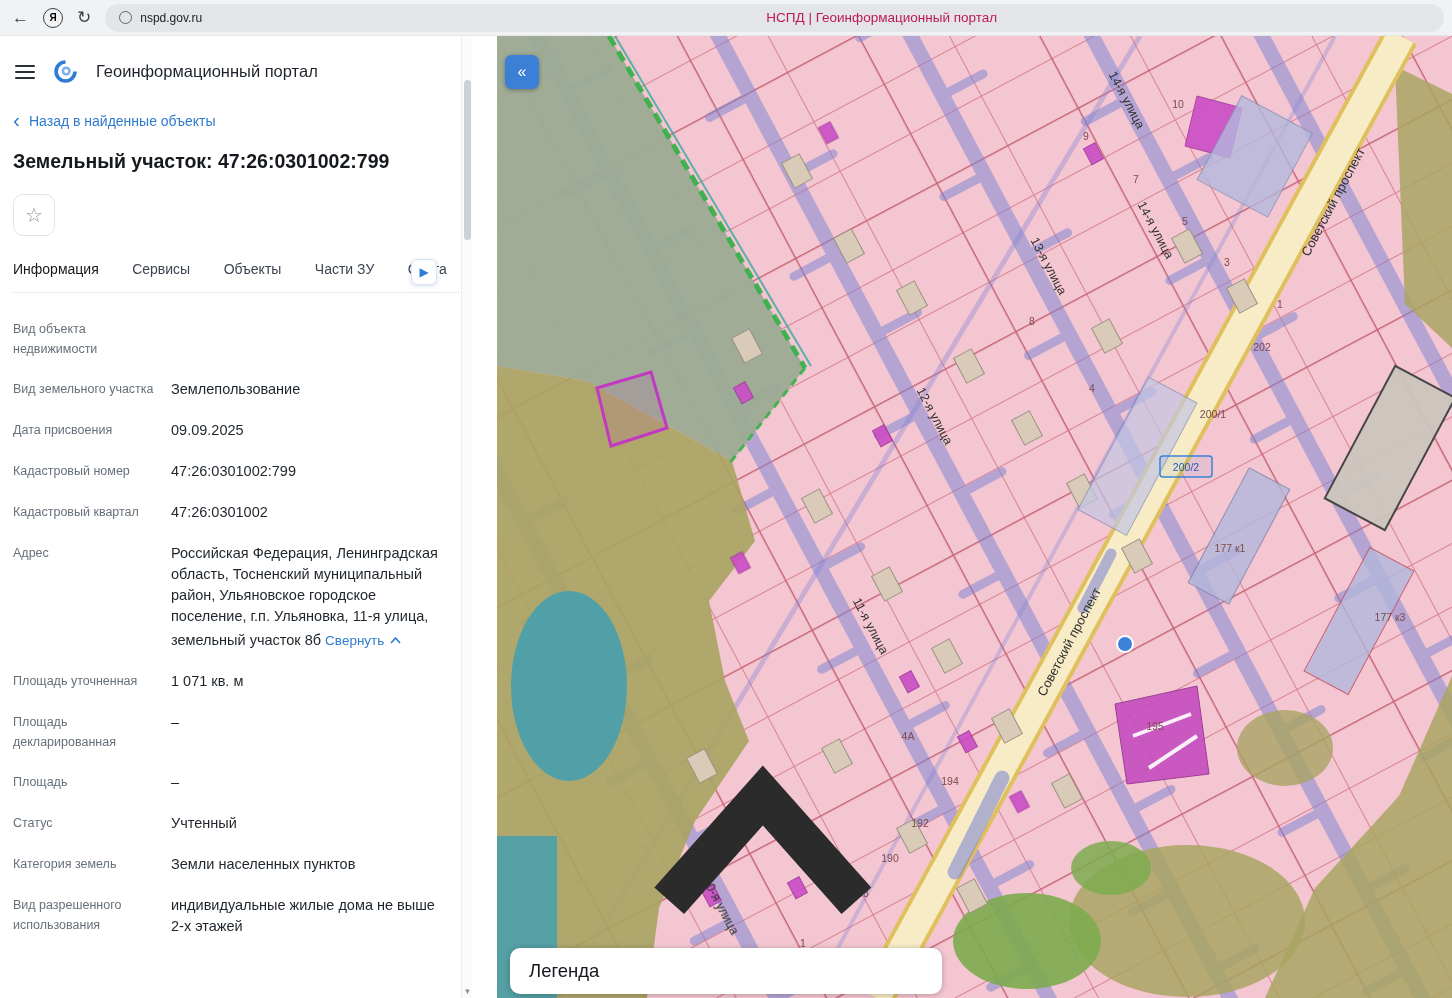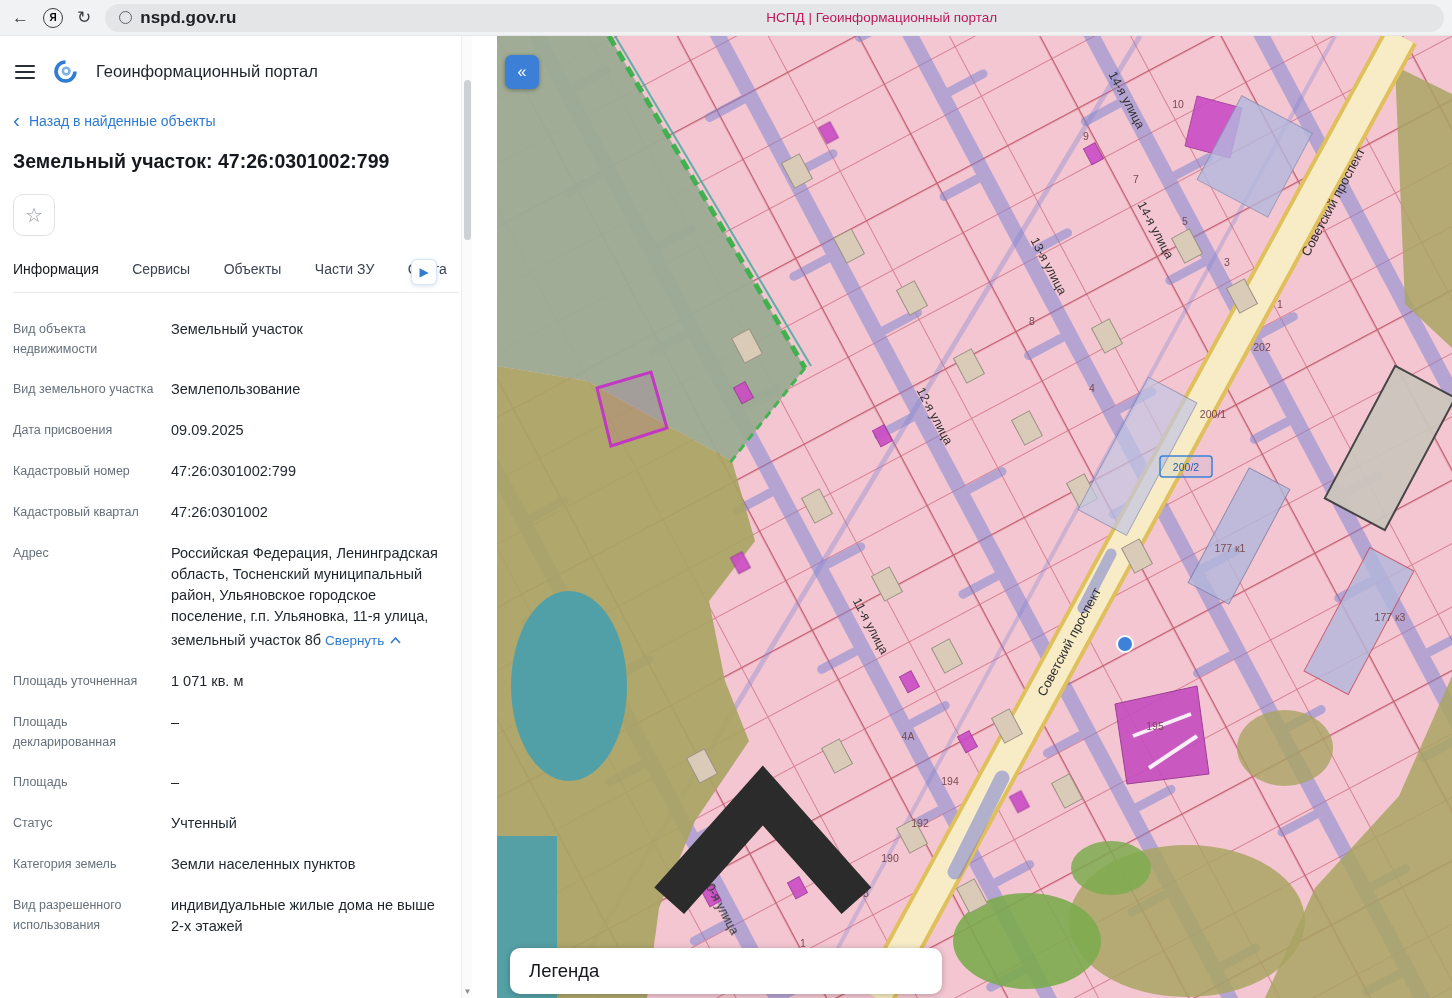--- a/index.html
+++ b/index.html
@@ -10,21 +10,21 @@
   
   .browser-bar { position:absolute; top:0; left:0; right:0; height:36px;
     background:#f1f2f3; display:flex; align-items:center; padding:0 8px 0 12px; gap:14px;
     border-bottom:1px solid #e4e5e6; }
   .nav-icon { font-size:17px; color:#3c4043; cursor:pointer; line-height:1; }
   .circle-icon { width:20px; height:20px; border:1.6px solid #3c4043; border-radius:50%;
     display:flex; align-items:center; justify-content:center; font-size:10px; font-weight:bold; }
   .url-pill { position:relative; flex:1; height:28px; background:#e3e5e6; border-radius:14px;
     display:flex; align-items:center; padding:0 14px; gap:8px; }
   .site-badge { width:13px; height:13px; border:1.7px solid #5f6368; border-radius:50%; flex:0 0 auto; }
-  .url-text { font-size:17px; color:#202124;font-weight:bold; }
+  .url-text { font-size:12px; color:#202124; }
   .page-title { position:absolute; left:58%; transform:translateX(-50%);
     font-size:13.5px; color:#be185d; white-space:nowrap; }
 
   
   .panel { position:absolute; top:36px; left:0; width:472px; bottom:0; background:#fff;
     padding:18px 13px 0 13px; overflow:hidden; }
   .panel-header { display:flex; align-items:center; gap:17px; padding:4px 2px; }
   .hamburger { width:20px; height:14px; display:flex; flex-direction:column; justify-content:space-between; cursor:pointer; }
   .hamburger span { display:block; height:2px; background:#2a2f35; border-radius:1px; }
   .app-logo { width:27px; height:27px; flex:0 0 auto; }
@@ -123,21 +123,20 @@
       <span class="tab">Объекты</span>
       <span class="tab">Части ЗУ</span>
       <span class="tab">Соста</span>
       <span class="tab">Г</span>
       <span class="tab-scroll-btn">▶</span>
     </div>
 
     <div class="fields">
       <div class="frow">
         <div class="flabel">Вид объекта недвижимости</div>
-        <div class="fvalue">Земельный участок</div>
       </div>
       <div class="frow">
         <div class="flabel">Вид земельного участка</div>
         <div class="fvalue">Землепользование</div>
       </div>
       <div class="frow">
         <div class="flabel">Дата присвоения</div>
         <div class="fvalue">09.09.2025</div>
       </div>
       <div class="frow">

